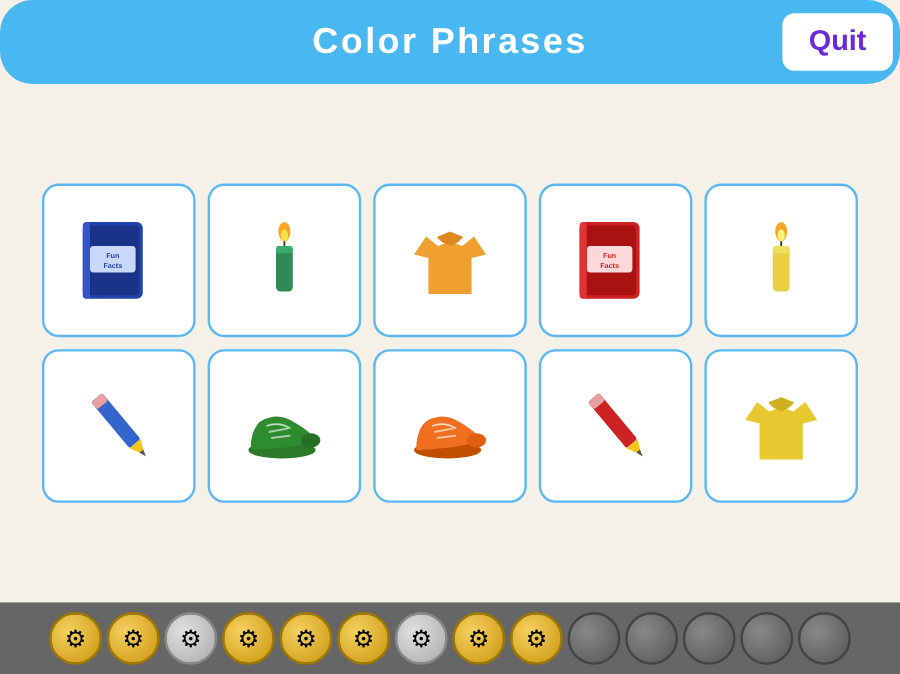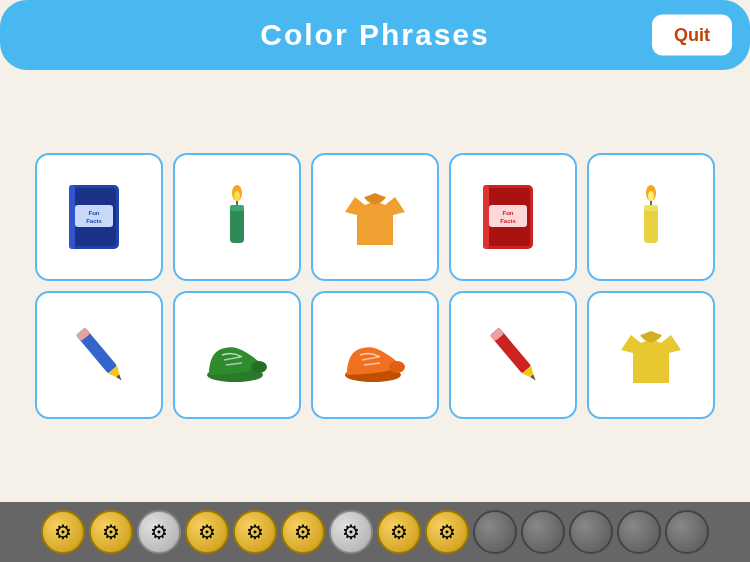--- a/index.html
+++ b/index.html
@@ -23,30 +23,30 @@
       border-radius: 27px;
     }
     #header-title {
       font-size: 30px;
       font-weight: 900;
       color: #fff;
       letter-spacing: 2px;
     }
     #quit-button {
       position: absolute;
-      right: 18px;
+      right: 6px;
       top: 50%;
       transform: translateY(-50%);
       background: #fff;
       border: none;
       border-radius: 10px;
       padding: 10px 22px;
-      font-size: 18px;
+      font-size: 24px;
       font-weight: bold;
-      color: #c2410c;
+      color: #6d28d9;
       cursor: pointer;
     }
 
     
     #main {
       width: 750px;
       height: 432px;
       background: #f5f0e8;
       display: flex;
       flex-direction: column;

